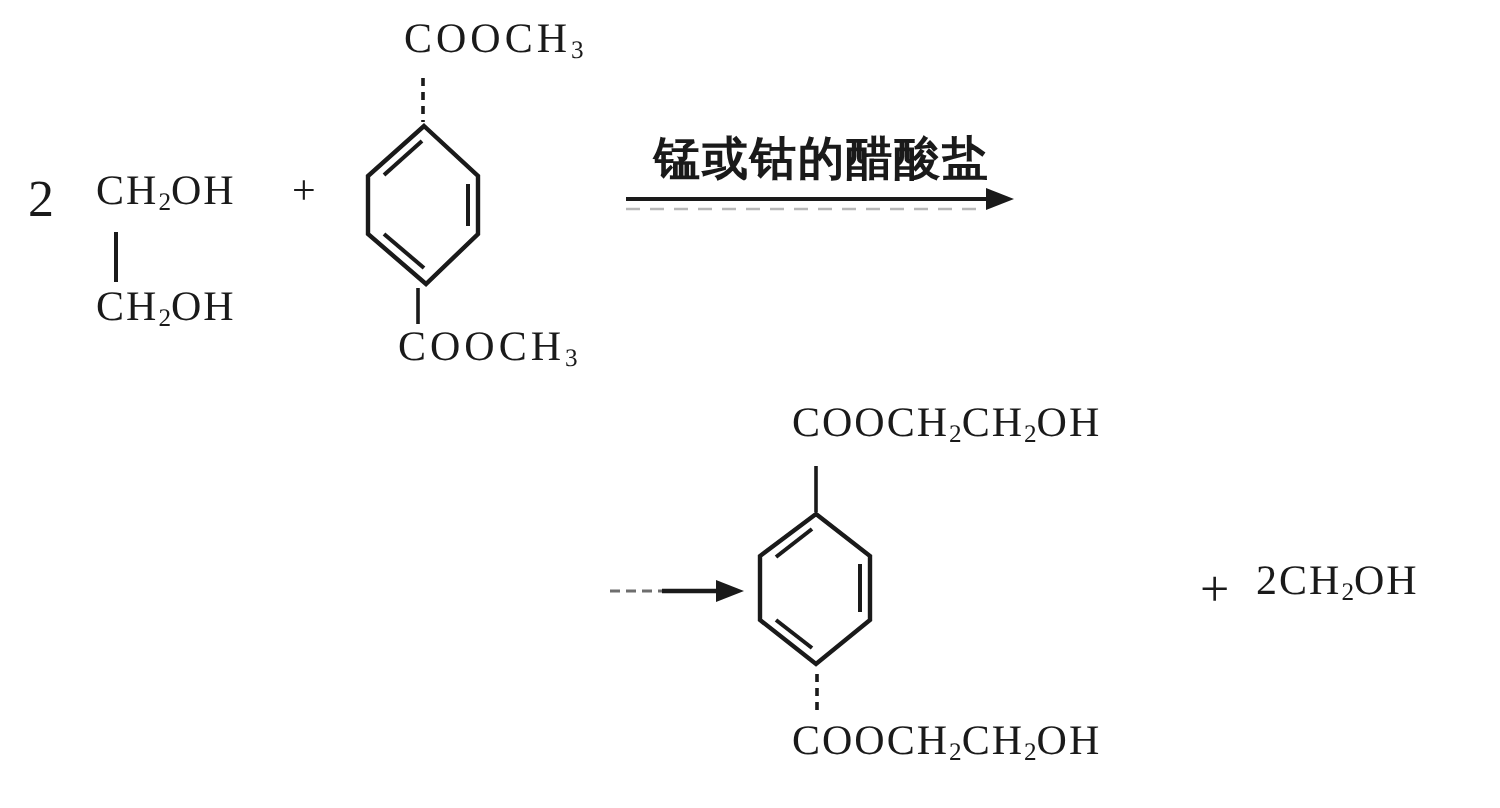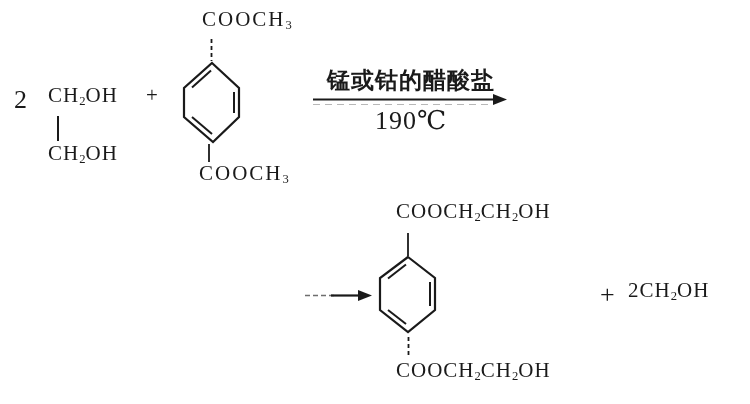--- a/index.html
+++ b/index.html
@@ -86,21 +86,20 @@
   <span class="formula" style="left:199px; top:163px; letter-spacing:2px;"><span>COOCH</span><sub>3</sub></span>
 
   <div class="catalyst-label">锰或钴的醋酸盐</div>
 
   <svg class="struct" style="left:310px; top:92px;" width="205" height="18" viewBox="310 92 205 18">
     <line x1="313" y1="99.5" x2="496" y2="99.5" stroke="currentColor" stroke-width="2"></line>
     <polygon points="493,94 507,99.5 493,105" fill="currentColor"></polygon>
     <line x1="313" y1="104.5" x2="490" y2="104.5" stroke="#8a8a8a" stroke-width="1.2" stroke-dasharray="7 5" opacity="0.6"></line>
   </svg>
 
-  <span class="formula temp-label" style="left:375px; top:108px;">190℃</span>
 
   <svg class="struct" style="left:300px; top:286px;" width="80" height="18" viewBox="300 286 80 18">
     <line x1="305" y1="295.5" x2="334" y2="295.5" stroke="#6e6e6e" stroke-width="1.4" stroke-dasharray="5 3"></line>
     <line x1="331" y1="295.5" x2="361" y2="295.5" stroke="currentColor" stroke-width="2.2"></line>
     <polygon points="358,290 372,295.5 358,301" fill="currentColor"></polygon>
   </svg>
 
   <span class="formula" style="left:396px; top:201px;"><span>COOCH</span><sub>2</sub><span>CH</span><sub>2</sub><span>OH</span></span>
 
   <svg class="struct" style="left:360px; top:225px;" width="100" height="145" viewBox="360 225 100 145">

